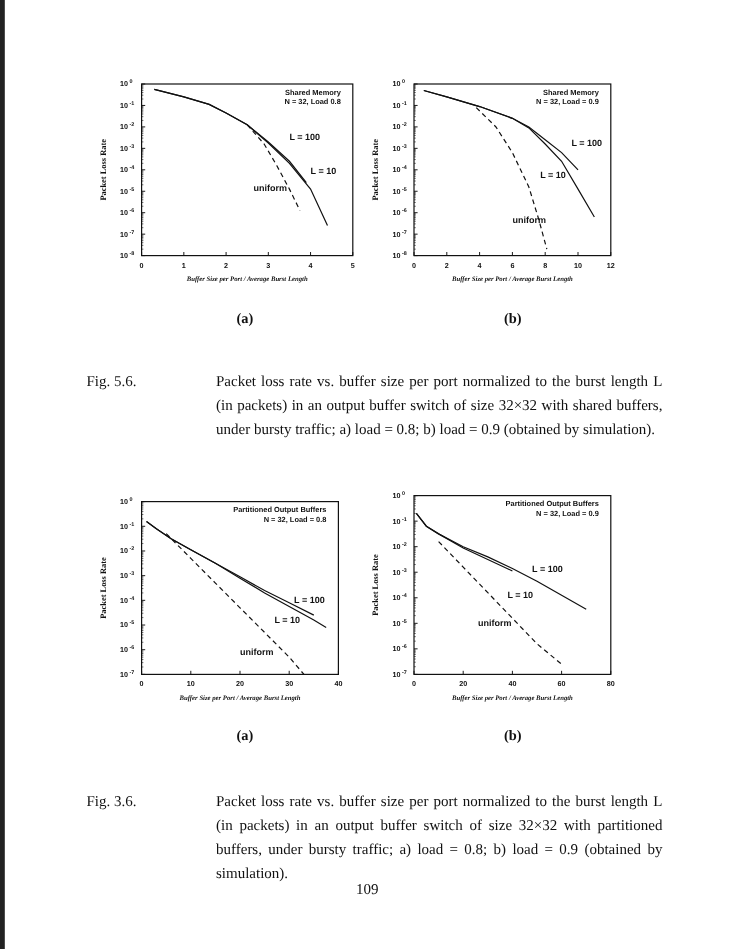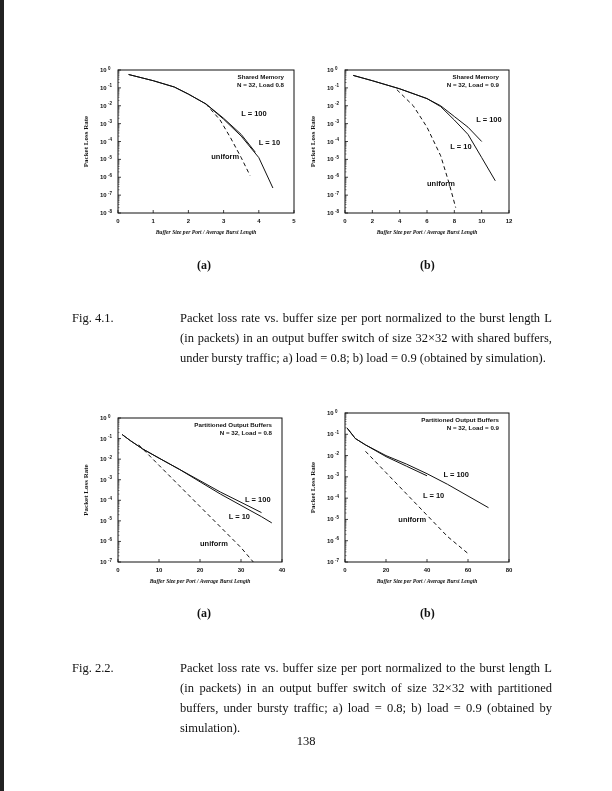--- a/index.html
+++ b/index.html
@@ -429,25 +429,25 @@
       <polyline points="78.5,46.3 99.0,67.6 119.5,88.9 140.0,110.2 160.5,131.5 181.0,148.5" fill="none" stroke="#111" stroke-width="1" stroke-dasharray="4,3"></polyline>
       <text x="156.39999999999998" y="71.85714285714286" class="lbl">L = 100</text>
       <text x="135.89999999999998" y="93.14285714285714" class="lbl">L = 10</text>
       <text x="111.30000000000001" y="116.55714285714285" class="lbl">uniform</text>
     </svg></div>
 
 <div class="sub" style="left:197px;top:258px;">(a)</div>
 <div class="sub" style="left:420px;top:258px;">(b)</div>
 
 <div class="caption" style="top:308px;">
-  <span class="num">Fig. 4.1.</span>
+  <span class="num">Fig. 5.6.</span>
   <div class="text">Packet loss rate vs. buffer size per port normalized to the burst length L (in packets) in an output buffer switch of size 32×32 with shared buffers, under bursty traffic; a) load = 0.8; b) load = 0.9 (obtained by simulation).</div>
 </div>
 
 <div class="sub" style="left:197px;top:606px;">(a)</div>
 <div class="sub" style="left:420px;top:606px;">(b)</div>
 
 <div class="caption" style="top:658px;">
-  <span class="num">Fig. 2.2.</span>
+  <span class="num">Fig. 3.6.</span>
   <div class="text">Packet loss rate vs. buffer size per port normalized to the burst length L (in packets) in an output buffer switch of size 32×32 with partitioned buffers, under bursty traffic; a) load = 0.8; b) load = 0.9 (obtained by simulation).</div>
 </div>
 
-<div class="pagenum">138</div>
+<div class="pagenum">109</div>
 
 </body></html>

